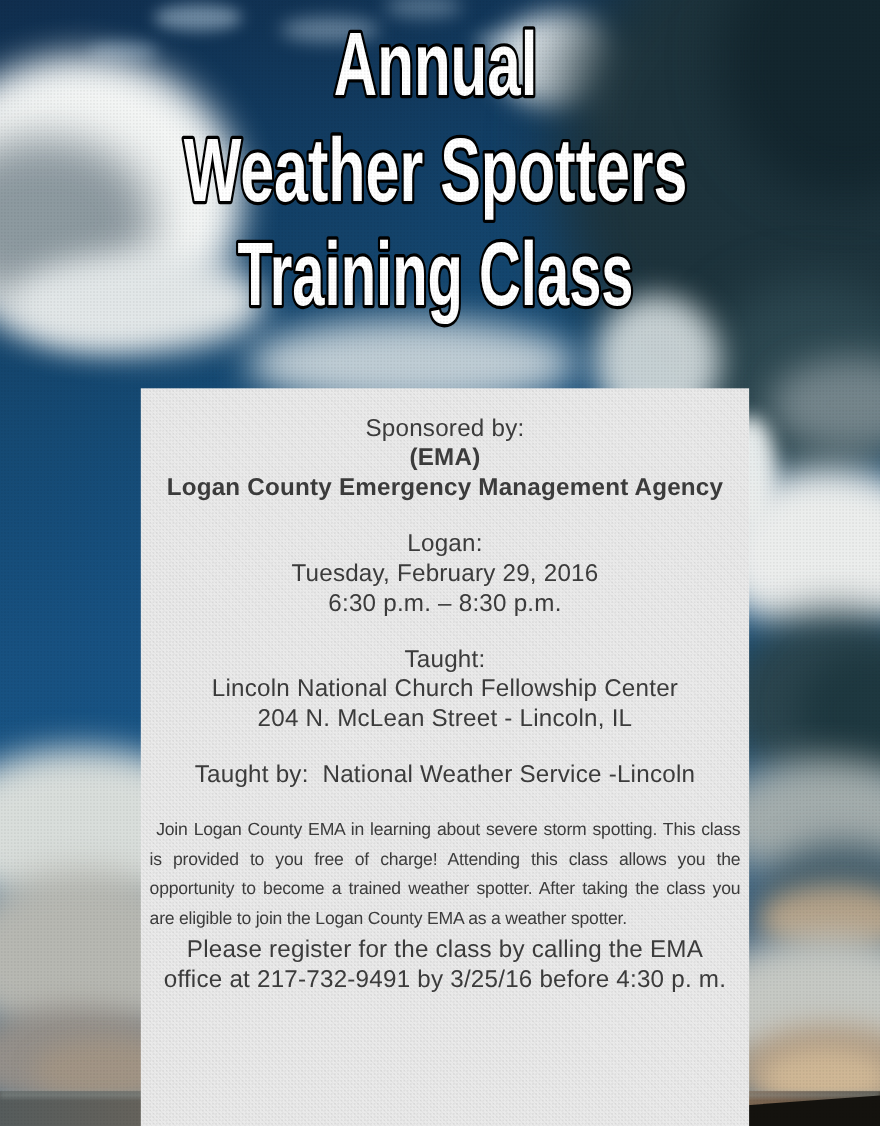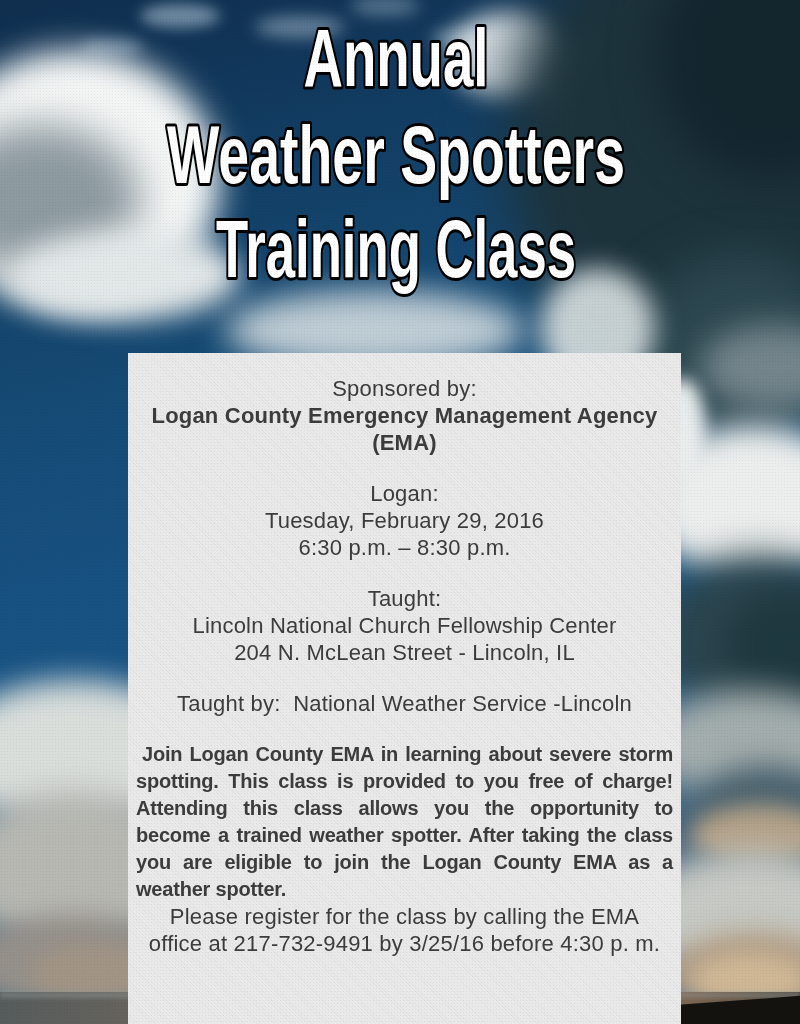--- a/index.html
+++ b/index.html
@@ -30,21 +30,21 @@
   .panel{
     position:absolute;left:128px;top:353px;width:553px;height:712px;z-index:40;
     background:#eaeaea;box-sizing:border-box;padding:22px 8px 0 8px;
     text-align:center;color:#3c3c3c;font-size:22px;line-height:27px;letter-spacing:0.2px;
     background-image:repeating-linear-gradient(45deg,rgba(0,0,0,0.022) 0 1px,transparent 1px 3px);
   }
   .panel p{margin:0;}
   .grp{margin-bottom:24px;}
   .b{font-weight:700;}
   .pre{white-space:pre-wrap;}
-  .desc{text-align:justify;text-indent:6px;font-size:20px;letter-spacing:-0.2px;margin-bottom:24px;font-weight:bold;}
+  .desc{text-align:justify;text-indent:6px;font-size:16px;letter-spacing:-0.2px;margin-bottom:24px;}
   .register{}
 </style>
 </head>
 <body>
 
 <div class="flyer">
 
   <div>
 
     <div class="cb" style="left:140px;top:4px;width:80px;height:24px;background:#8fa8bd;filter:blur(7px);opacity:.75"></div>
@@ -92,22 +92,22 @@
 
   <svg class="title-svg" width="800" height="320" viewBox="0 0 800 320">
     <text x="396" y="86" text-anchor="middle" font-size="82" textLength="185" lengthAdjust="spacingAndGlyphs">Annual</text>
     <text x="396" y="183" text-anchor="middle" font-size="82" textLength="458" lengthAdjust="spacingAndGlyphs">Weather Spotters</text>
     <text x="396" y="277" text-anchor="middle" font-size="82" textLength="360" lengthAdjust="spacingAndGlyphs">Training Class</text>
   </svg>
 
   <div class="panel">
     <div class="grp">
       <p>Sponsored by:</p>
+      <p class="b">(EMA)</p>
       <p class="b">Logan County Emergency Management Agency</p>
-      <p class="b">(EMA)</p>
     </div>
 
     <div class="grp">
       <p>Logan:</p>
       <p>Tuesday, February 29, 2016</p>
       <p>6:30 p.m. – 8:30 p.m.</p>
     </div>
 
     <div class="grp">
       <p>Taught:</p>

